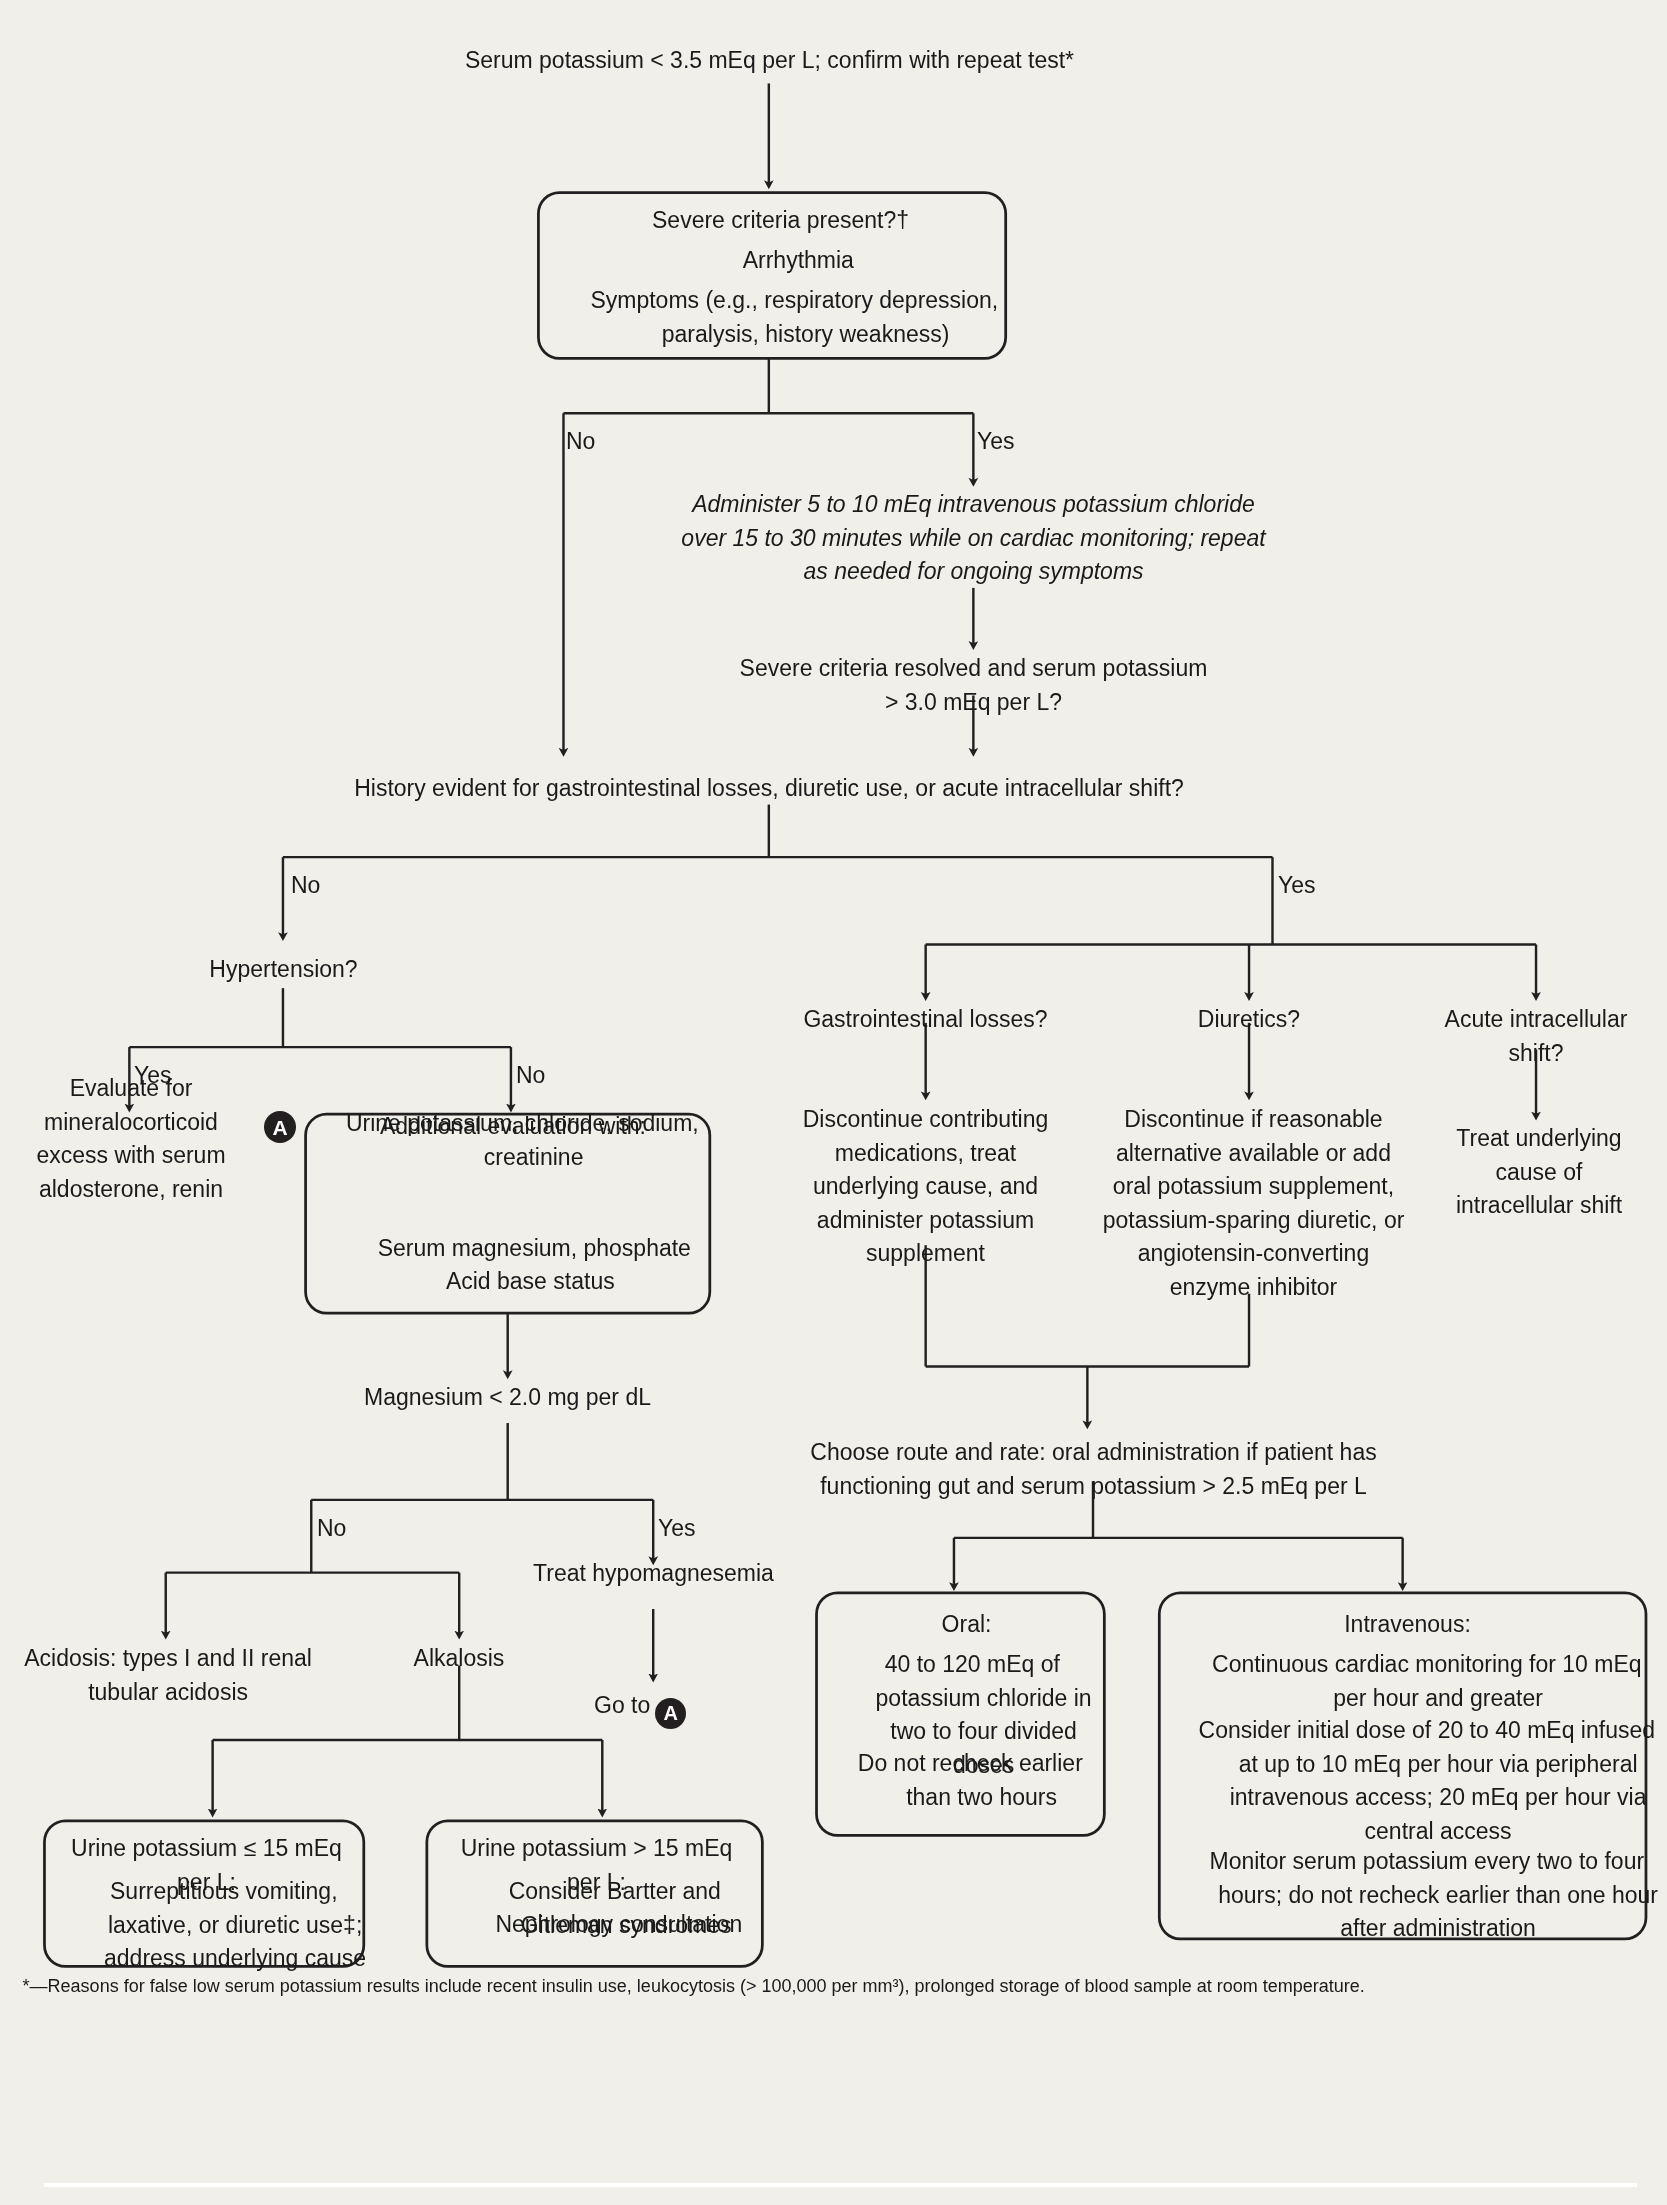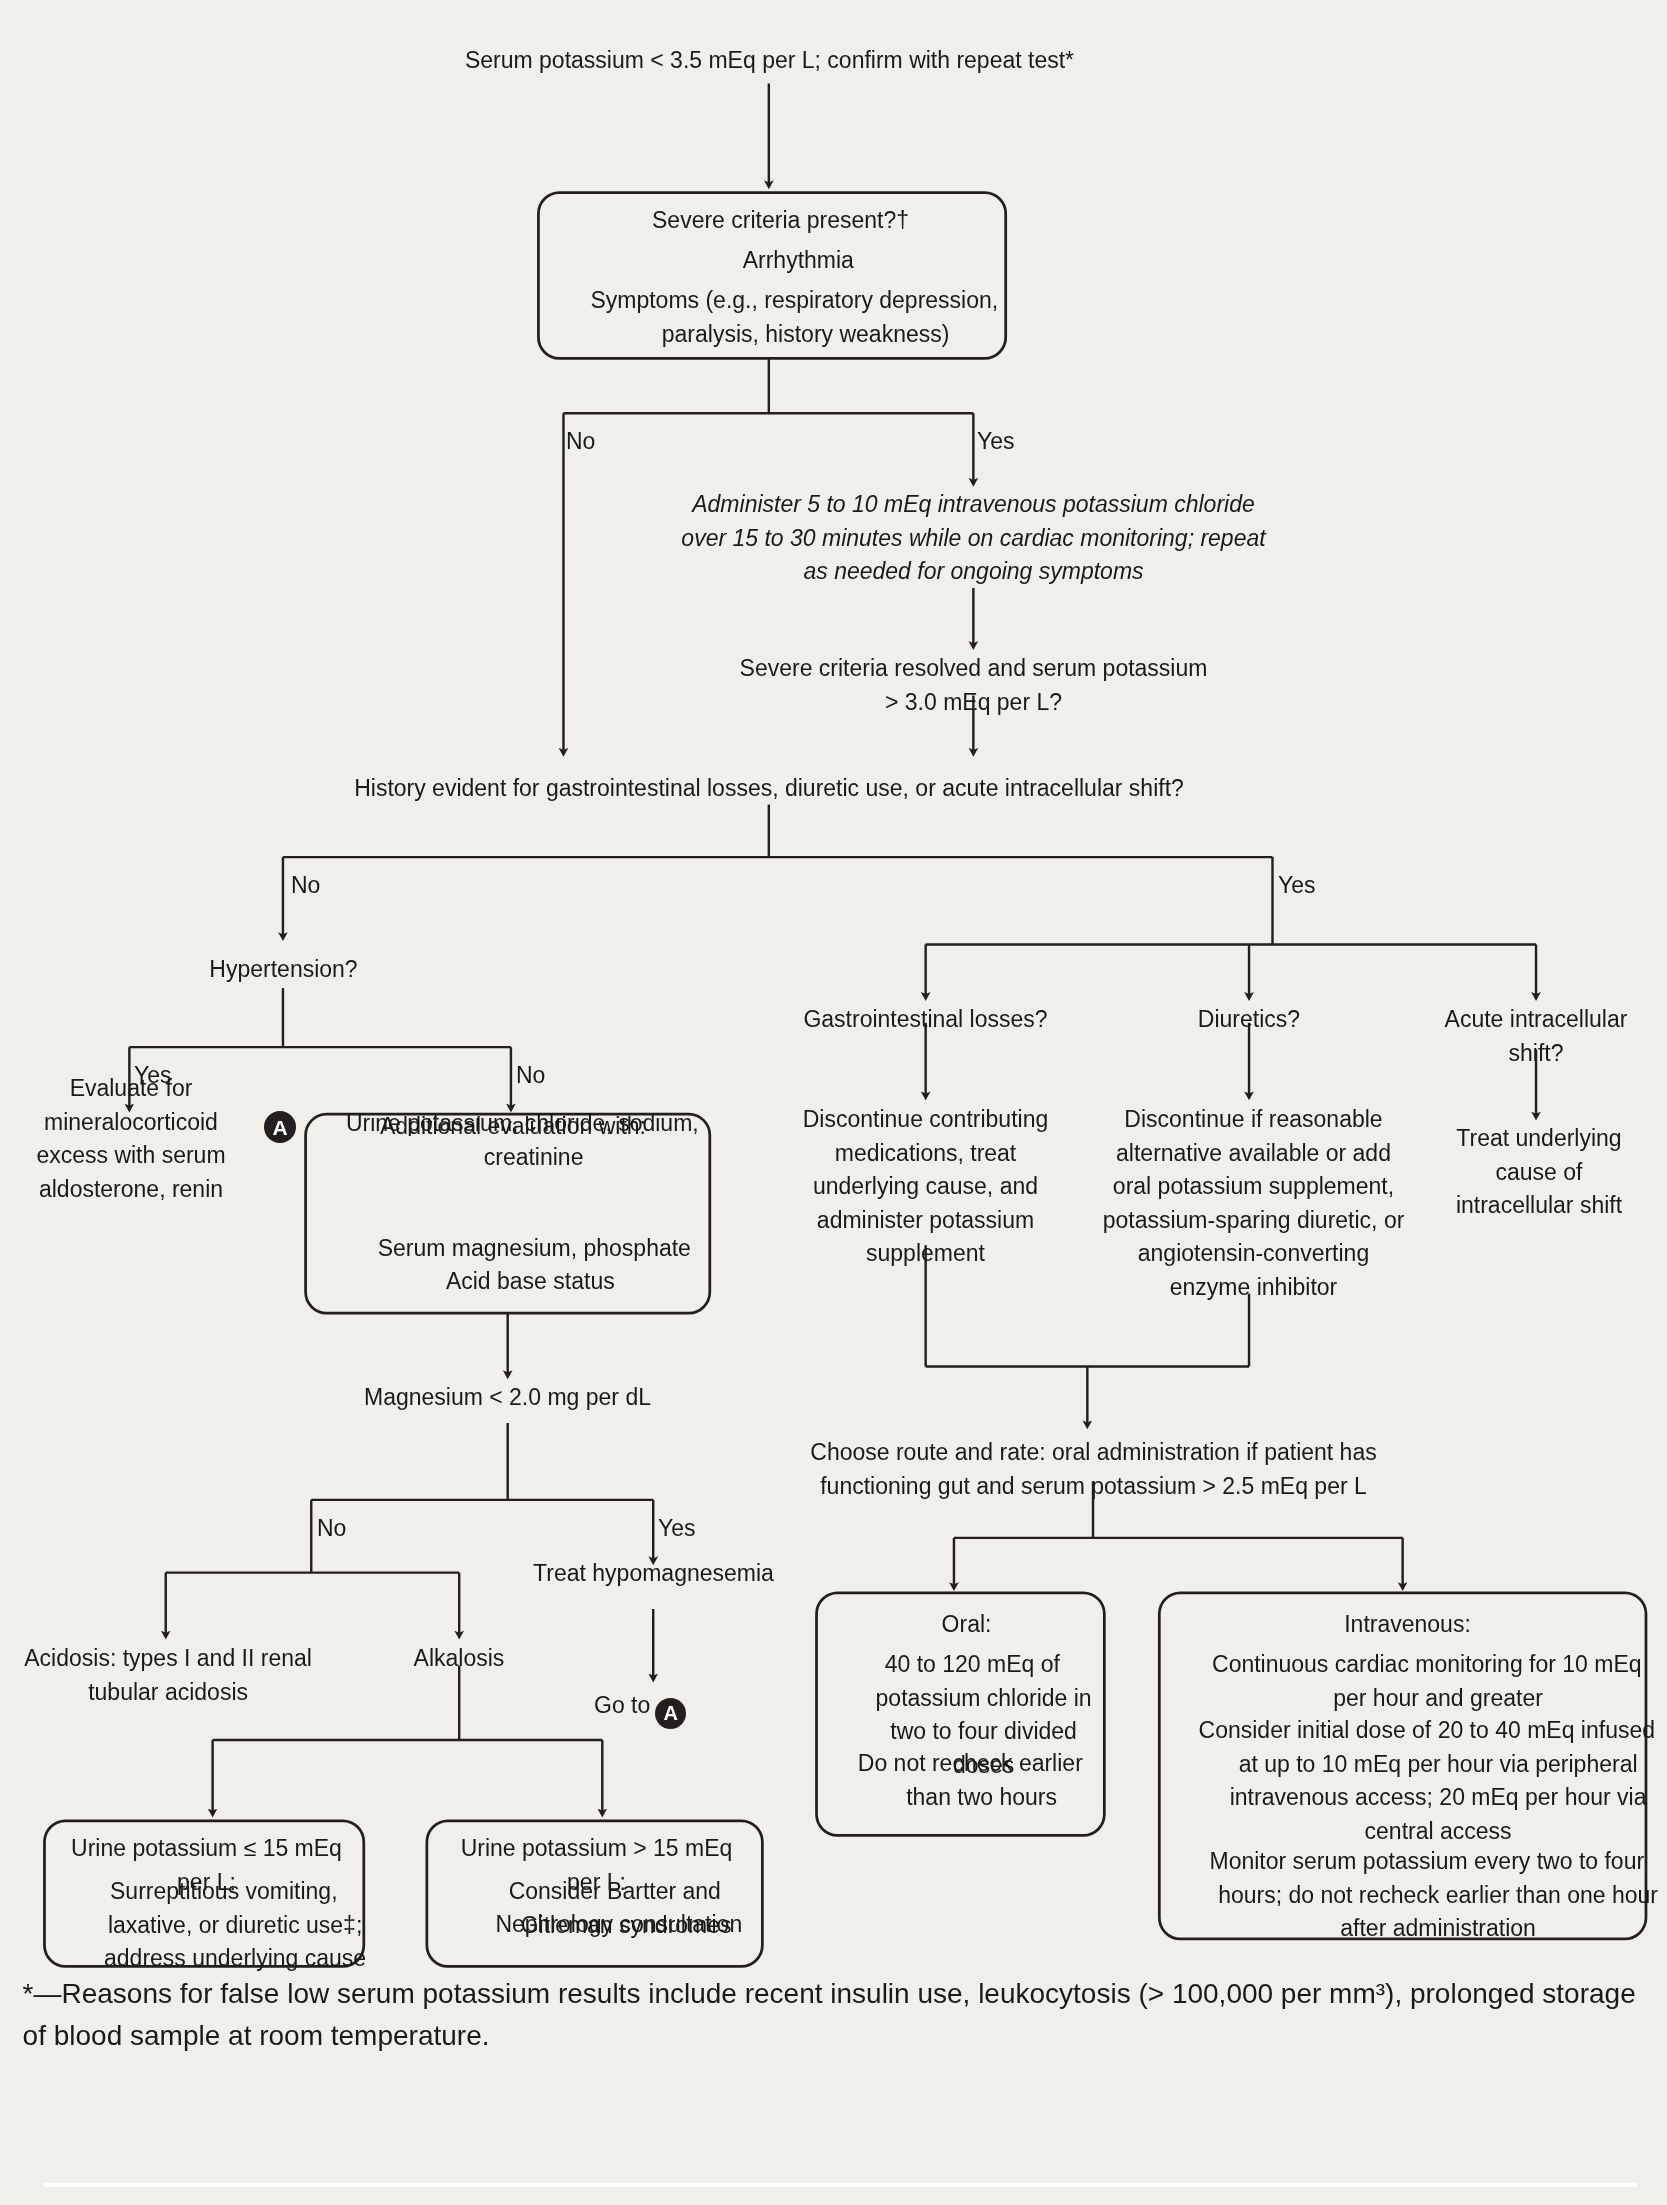--- a/index.html
+++ b/index.html
@@ -23,21 +23,21 @@
   .hang{padding-left:22.6px;text-indent:-22.6px;}
 
   .circA{
     position:absolute;width:32px;height:32px;border-radius:50%;
     background:#231f20;color:#fff;font-size:21px;font-weight:600;
     display:flex;align-items:center;justify-content:center;
     line-height:1;
   }
   .circA.inline{position:static;display:inline-flex;vertical-align:-7.3px;margin-left:4.9px;width:31px;height:31px;font-size:20px;}
 
-  #footnotes{position:absolute;left:22.6px;top:1973px;width:1625px;font-size:28px;line-height:1.5;}
+  #footnotes{position:absolute;left:22.6px;top:1973px;width:1625px;font-size:18px;line-height:1.5;}
   #footnotes div{padding-left:0;}
   .whiterule{position:absolute;left:44px;top:2183px;width:1593px;height:4px;background:#ffffff;}
 </style>
 </head>
 <body>
 
 <svg id="chart" viewBox="0 0 2062 2727">
   <defs>
     <marker id="arw" markerWidth="14" markerHeight="14" refX="5.2" refY="6" orient="auto" markerUnits="userSpaceOnUse">
       <path d="M0,0 L11,6 L0,12 L2.6,6 z" class="ahead"></path>

